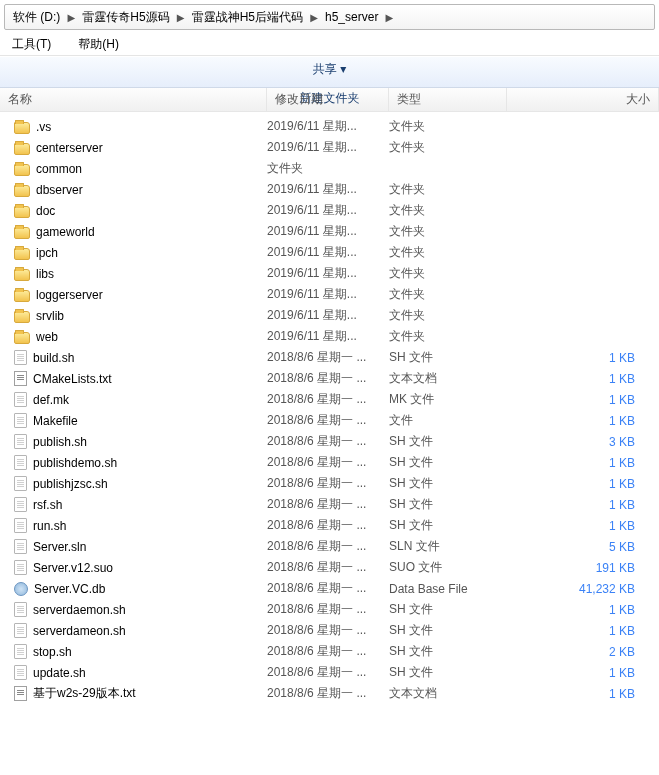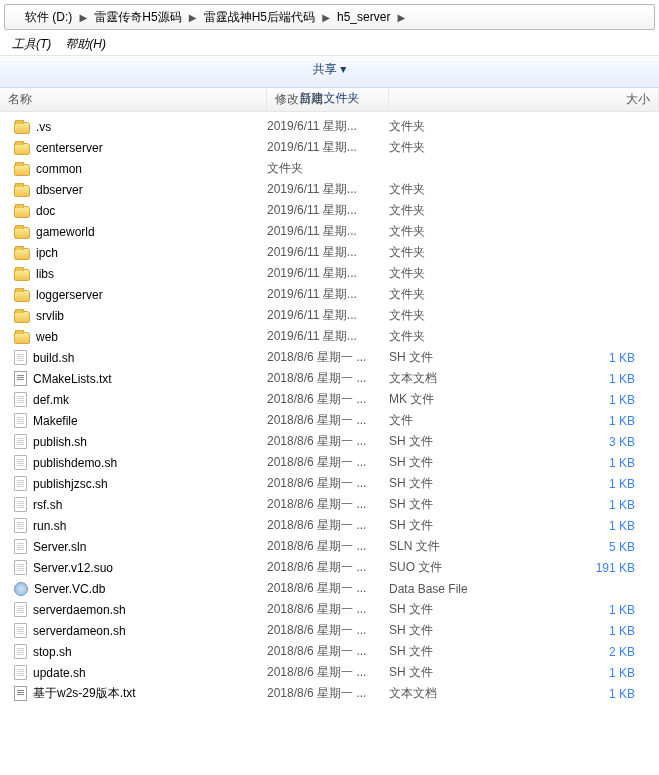--- a/index.html
+++ b/index.html
@@ -1,20 +1,20 @@
 <!DOCTYPE html>
 <html><head>
 <meta charset="utf-8">
 <style>
 * { margin: 0; padding: 0; box-sizing: border-box; font-family: "Microsoft YaHei", "微软雅黑", Tahoma, sans-serif; }
 body { background: #fff; font-size: 12px; color: #000; width: 659px; height: 775px; overflow: hidden; }
-.breadcrumb { background: linear-gradient(#fff, #f3f3f3); border: 1px solid #b8b8b8; height: 26px; display: flex; align-items: center; padding: 0 16px; margin: 4px; border-radius: 2px; }
+.breadcrumb { background: linear-gradient(#fff, #f3f3f3); border: 1px solid #b8b8b8; height: 26px; display: flex; align-items: center; padding: 0 4px; margin: 4px; border-radius: 2px; }
 .breadcrumb .seg { padding: 0 4px; cursor: pointer; white-space: nowrap; }
 .breadcrumb .arrow { width: 14px; text-align: center; color: #555; font-size: 10px; user-select: none; }
-.menubar { height: 22px; display: flex; align-items: center; padding: 0 6px; gap: 2px; border-bottom: 1px solid #e5e5e5; font-style: italic; }
+.menubar { height: 22px; display: flex; align-items: center; padding: 0 6px; gap: 15px; border-bottom: 1px solid #e5e5e5; }
 .menubar span { padding: 2px 6px; cursor: pointer; }
 .toolbar { background: linear-gradient(#f8fbff, #e6eefb); height: 32px; display: flex; align-items: center; padding: 0 8px; gap: 4px; border-top: 1px solid #fff; border-bottom: 1px solid #cfd9e8; flex-direction: column; }
 .toolbar .btn { padding: 4px 10px; cursor: pointer; color: #1a3e6f; display: flex; align-items: center; gap: 3px; }
 .headers { display: flex; height: 24px; align-items: center; border-bottom: 1px solid #e6e6e6; background: linear-gradient(#fdfdfd,#f0f0f0); }
 .headers div { padding: 0 8px; height: 100%; display: flex; align-items: center; border-right: 1px solid #e6e6e6; color: #555; cursor: pointer; }
 .col-name { width: 267px; }
 .col-date { width: 122px; }
 .col-type { width: 118px; }
 .col-size { flex: 1; justify-content: flex-end; }
 .filelist { padding-top: 4px; }
@@ -52,20 +52,21 @@
 </div>
 
 <div class="toolbar">
   <div class="btn">共享 ▾</div>
   <div class="btn">新建文件夹</div>
 </div>
 
 <div class="headers">
   <div class="col-name">名称</div>
   <div class="col-date">修改日期</div>
+  <div class="col-type">类型</div>
   <div class="col-size">大小</div>
 </div>
 
 <div class="filelist" id="filelist">
     <div class="row">
       <div class="c-name">
         <span class="ico ico-folder"></span>
         <span>.vs</span>
       </div>
       <div class="c-date">2019/6/11 星期...</div>
@@ -260,20 +261,21 @@
       <div class="c-type">SUO 文件</div>
       <div class="c-size">191 KB</div>
     </div>
     <div class="row">
       <div class="c-name">
         <span class="ico ico-db"></span>
         <span>Server.VC.db</span>
       </div>
       <div class="c-date">2018/8/6 星期一 ...</div>
       <div class="c-type">Data Base File</div>
+      <div class="c-size">41,232 KB</div>
     </div>
     <div class="row">
       <div class="c-name">
         <span class="ico ico-file"></span>
         <span>serverdaemon.sh</span>
       </div>
       <div class="c-date">2018/8/6 星期一 ...</div>
       <div class="c-type">SH 文件</div>
       <div class="c-size">1 KB</div>
     </div>

